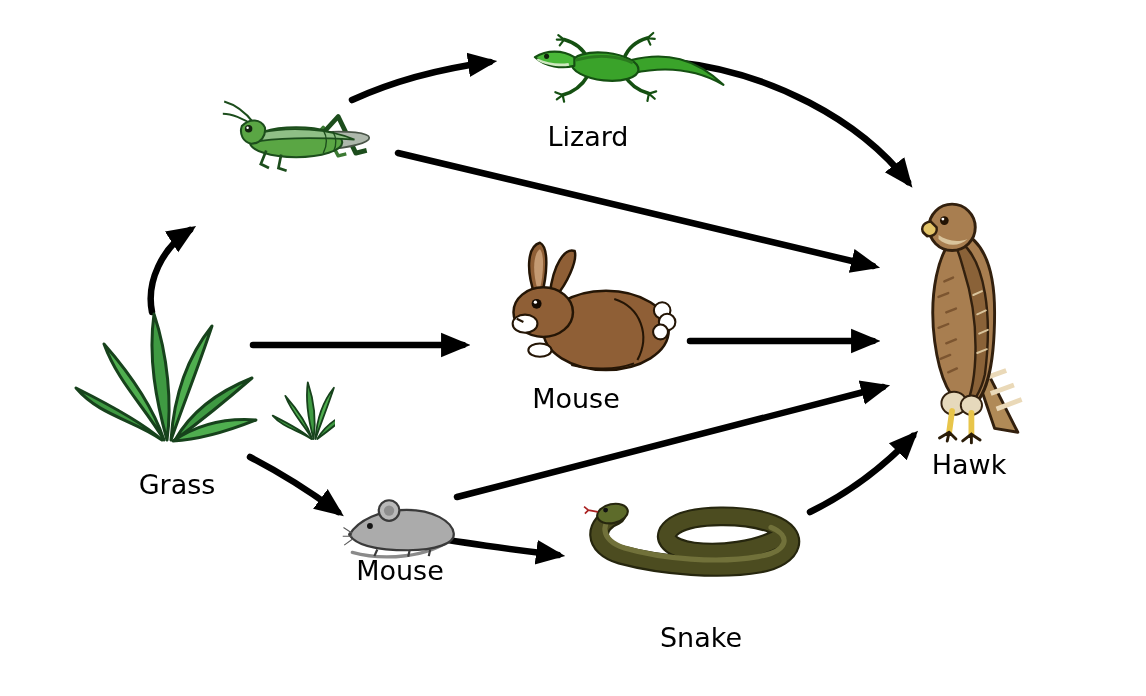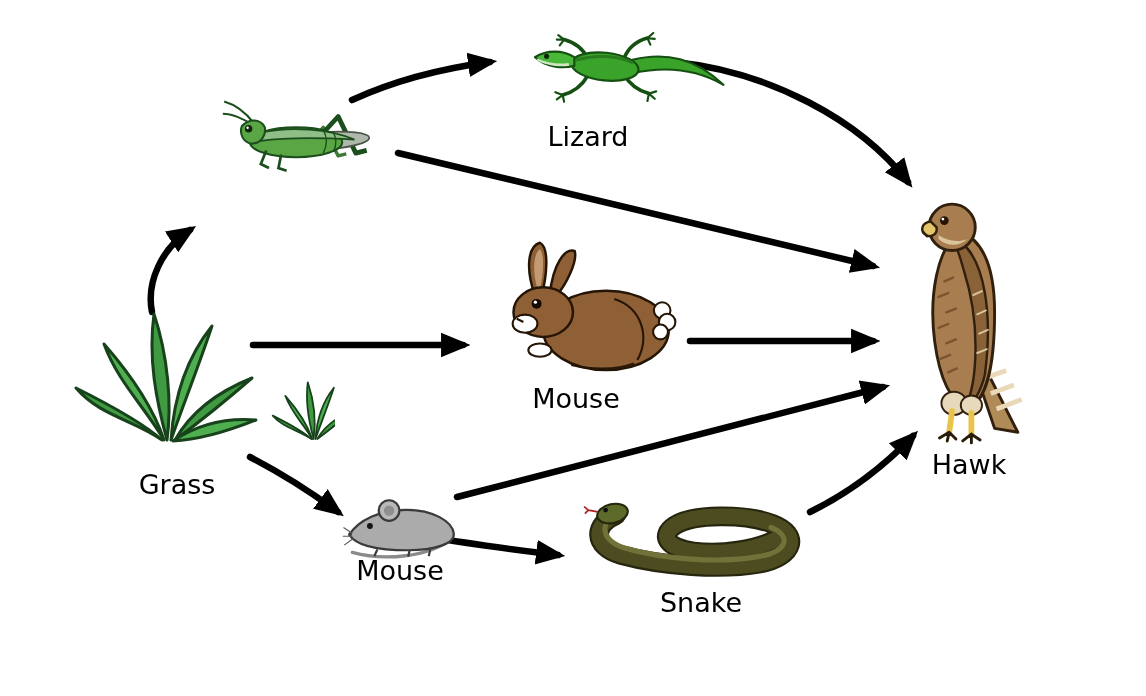--- a/index.html
+++ b/index.html
@@ -146,21 +146,21 @@
   <div class="node" style="left:572px;top:486px;width:255px;height:112px">
     <svg viewBox="0 0 270 130">
       <path d="M38,34 C12,44 10,70 44,80 C92,93 160,98 205,90 C246,82 252,56 220,44 C188,32 128,32 106,46 C88,58 98,72 128,76 C162,80 200,74 224,62" fill="none" stroke="#26260e" stroke-width="23" stroke-linecap="round" stroke-linejoin="round"></path>
       <path d="M38,34 C12,44 10,70 44,80 C92,93 160,98 205,90 C246,82 252,56 220,44 C188,32 128,32 106,46 C88,58 98,72 128,76 C162,80 200,74 224,62" fill="none" stroke="#4c4c20" stroke-width="18" stroke-linecap="round" stroke-linejoin="round"></path>
       <path d="M40,30 C20,40 18,62 48,72 C92,85 158,90 203,82 C238,76 242,58 218,48" fill="none" stroke="#71713a" stroke-width="6" stroke-linecap="round"></path>
       <ellipse cx="34" cy="32" rx="18" ry="11" fill="#5d6b2a" stroke="#26260e" stroke-width="2.5" transform="rotate(-12 34 32)"></ellipse>
       <circle cx="26" cy="28" r="2.8" fill="#111111"></circle>
       <path d="M17,30 L6,28 M6,28 L1,24 M6,28 L2,32" stroke="#aa2222" stroke-width="2" fill="none"></path>
     </svg>
   </div>
-  <div class="node-label" style="left:701px;top:588px">Snake</div>
+  <div class="node-label" style="left:701px;top:623px">Snake</div>
 
   <div class="node" style="left:896px;top:188px;width:145px;height:272px">
     <svg viewBox="0 0 150 280">
       <path d="M82,165 L126,252 L102,248 L84,195 Z" fill="#b08a57" stroke="#32200e" stroke-width="3" stroke-linejoin="round"></path>
       <path d="M92,196 l22,-8 M98,212 l24,-9 M104,228 l26,-10" stroke="#ead9b8" stroke-width="5" fill="none"></path>
       <path d="M66,44 C42,62 34,112 40,158 C45,196 56,220 74,228 C94,220 102,180 102,128 C102,84 92,54 66,44 Z" fill="#a87e50" stroke="#32200e" stroke-width="3"></path>
       <path d="M68,56 C92,76 100,130 92,192 C88,210 80,222 72,226 C84,200 88,140 70,84 C66,70 64,62 60,56 Z" fill="#8a6238" stroke="#32200e" stroke-width="2.5"></path>
       <g stroke="#7c5530" stroke-width="2.5" stroke-linecap="round" fill="none">
         <path d="M50,96 l9,-4 M44,112 l10,-4 M52,128 l10,-4 M44,144 l10,-4 M52,160 l10,-4 M46,176 l10,-4 M54,190 l9,-4"></path>
       </g>

